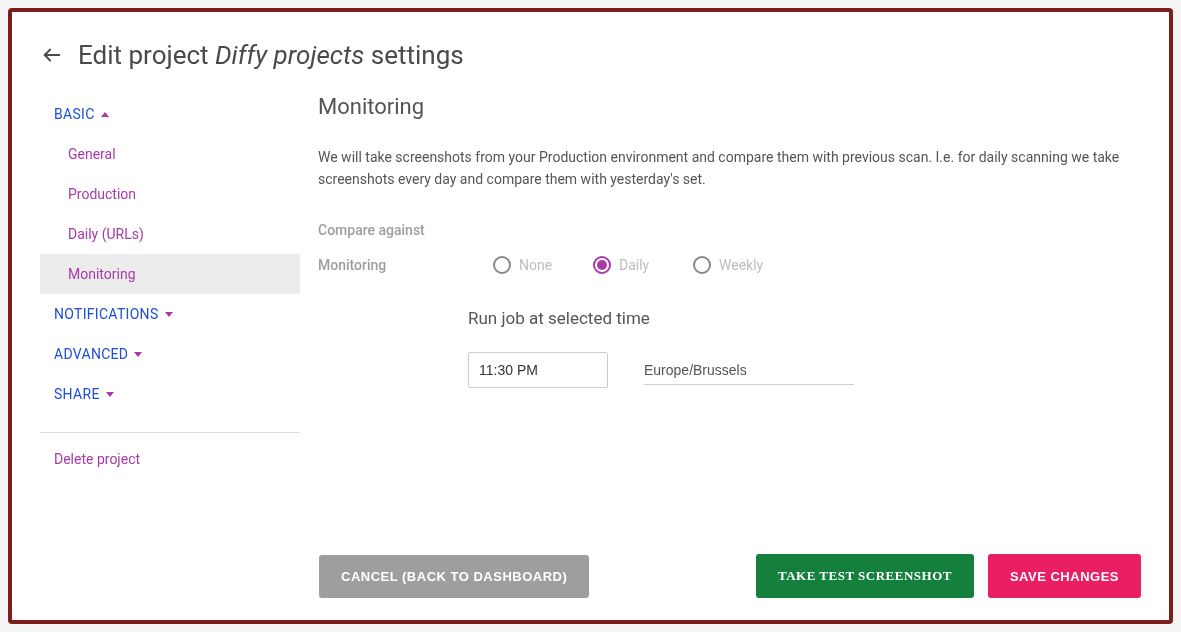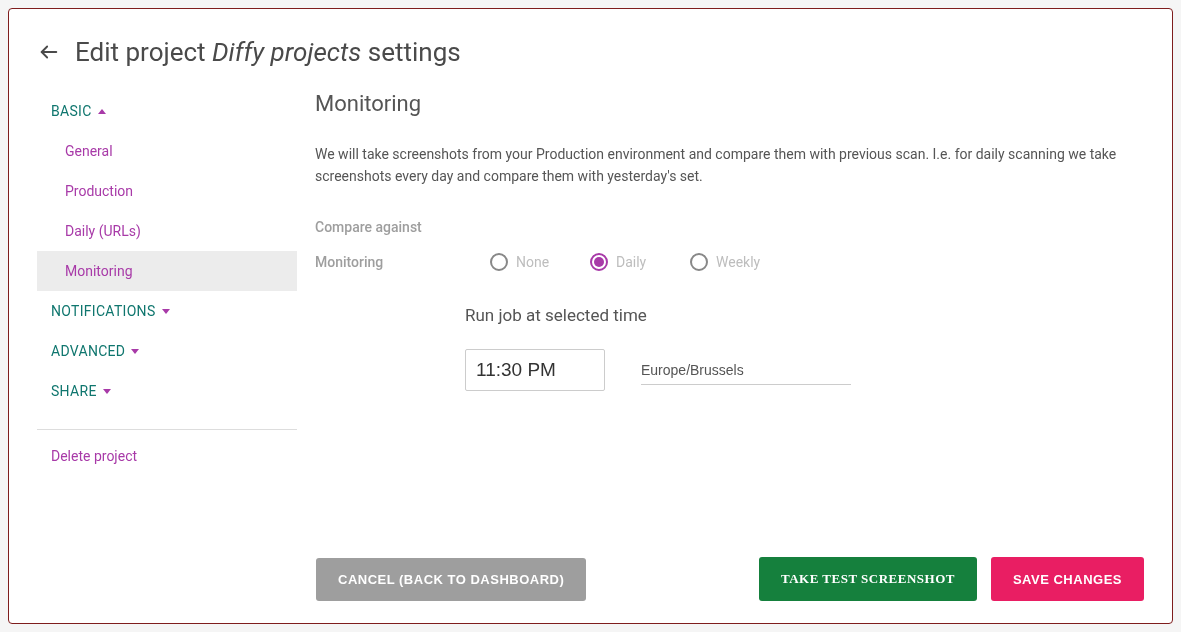--- a/index.html
+++ b/index.html
@@ -3,21 +3,21 @@
 <meta charset="utf-8">
 <style>
   * { box-sizing: border-box; margin: 0; padding: 0; }
   body {
     font-family: -apple-system, BlinkMacSystemFont, "Segoe UI", Roboto, Helvetica, Arial, sans-serif;
     background: #f5f5f5;
     padding: 8px;
   }
   .card {
     background: #fff;
-    border: 1px solid #7f1d1d;
+    border: 4px solid #7f1d1d;
     border-radius: 4px;
     width: 1165px;
     height: 616px;
     position: relative;
     padding: 28px 28px 24px 28px;
   }
   .header {
     display: flex;
     align-items: center;
     gap: 14px;
@@ -42,21 +42,21 @@
     display: flex;
     gap: 18px;
   }
   .sidebar {
     width: 260px;
     flex-shrink: 0;
   }
   .side-section {
     padding: 12px 14px;
     font-size: 14px;
-    color: #0f766e;
+    color: #1d4ed8;
     cursor: pointer;
     text-transform: uppercase;
     letter-spacing: 0.3px;
     display: flex;
     align-items: center;
     gap: 6px;
   }
   .side-sub {
     padding: 12px 14px 12px 28px;
     font-size: 14px;
@@ -157,21 +157,21 @@
   }
   .time-row {
     display: flex;
     align-items: center;
     gap: 36px;
     margin-left: 150px;
   }
   .time-input {
     width: 140px;
     padding: 9px 10px;
-    font-size: 19px;
+    font-size: 14px;
     border: 1px solid #ccc;
     border-radius: 2px;
     color: #333;
   }
   .tz-field {
     width: 210px;
     font-size: 14px;
     color: #555;
     padding: 6px 0;
     border: none;

